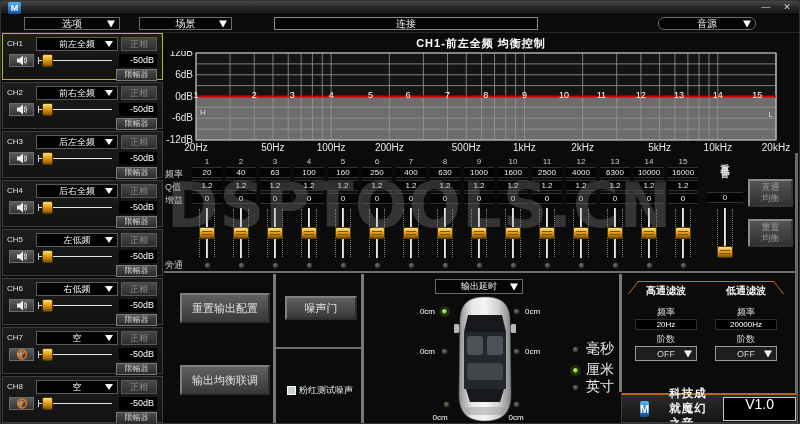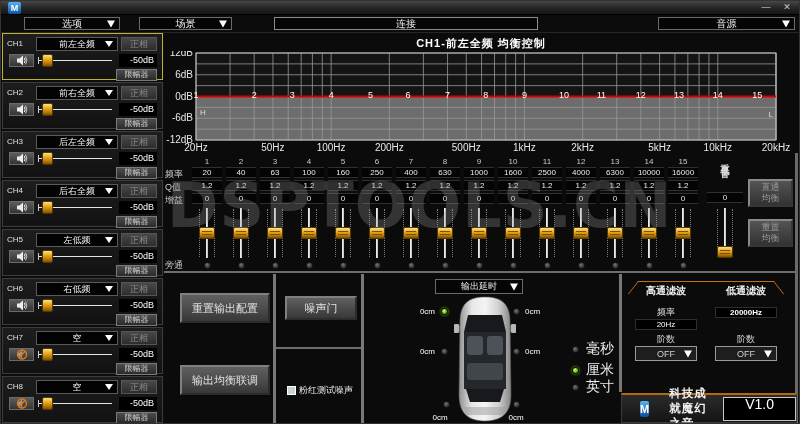--- a/index.html
+++ b/index.html
@@ -22,21 +22,21 @@
   .menubar{position:absolute;left:0;top:14px;width:800px;height:18px;background:#0c0c0c;
     border-bottom:1px solid #262626;}
   .dd{position:absolute;background:#050505;border:1px solid #6a6a6a;color:#f0f0f0;
     font-size:10px;display:flex;align-items:center;justify-content:center;}
   .dd-arr{position:absolute;right:4px;top:50%;transform:translateY(-50%);width:0;height:0;
     border-left:4px solid transparent;border-right:4px solid transparent;border-top:7px solid #fff;}
   #dd-options{left:23px;top:2px;width:96px;height:13px;}
   #dd-scene{left:138px;top:2px;width:93px;height:13px;}
   #connect-box{left:273px;top:2px;width:264px;height:13px;background:#050505;
     border:1px solid #8a8a8a;color:#f0f0f0;font-size:10px;text-align:center;line-height:11px;padding:0;}
-  #dd-source{left:657px;top:2px;width:137px;height:13px;}
+  #dd-source{left:657px;top:2px;width:98px;height:13px;border-radius:6px;}
 
   
   .sidebar{position:absolute;left:0;top:32px;width:163px;height:388px;background:#0d0d0d;}
   .channel{position:relative;height:47px;margin:0 1px 2px 1px;
     background:linear-gradient(#1d1d1d,#121212);border:1px solid #3c3c3c;}
   .channel.selected{border:1px solid #b9b531;}
   .ch-id{position:absolute;left:4px;top:5px;font-size:8px;color:#e0e0e0;}
   .ch-dd{position:absolute;left:33px;top:3px;width:82px;height:14px;background:#030303;
     border:1px solid #5a5a5a;color:#f5f5f5;font-size:9px;text-align:center;line-height:12px;}
   .ch-dd .dd-arr{border-top-width:6px;}
@@ -137,21 +137,21 @@
   .flt-head::before{content:"";position:absolute;top:-3px;bottom:3px;
     border-top:1px solid #c07018;}
   #hpf-head{left:630px;} #lpf-head{left:710px;}
   #hpf-head::before{left:2px;right:-4px;border-left:1px solid #c07018;transform:skewX(-38deg);}
   #lpf-head::before{left:-4px;right:2px;border-right:1px solid #c07018;transform:skewX(38deg);}
   .flt-lab{position:absolute;width:70px;text-align:center;font-size:9px;color:#dcdcdc;}
   .flt-val{position:absolute;width:62px;height:11px;background:#000;border:1px solid #2e2e2e;
     color:#fff;font-size:8px;line-height:9px;text-align:center;}
   .flt-dd{width:62px;height:15px;font-size:9px;background:#1e1e1e;color:#cfcfcf;}
   #hpf-freq-lab{left:630px;top:305px;} #lpf-freq-lab{left:710px;top:305px;}
-  #hpf-freq-val{left:634px;top:318px;} #lpf-freq-val{left:714px;top:306px;font-weight:bold;}
+  #hpf-freq-val{left:634px;top:318px;} #lpf-freq-val{left:714px;top:318px;}
   #hpf-order-lab{left:630px;top:332px;} #lpf-order-lab{left:710px;top:332px;}
   #hpf-order-dd{left:634px;top:345px;} #lpf-order-dd{left:714px;top:345px;}
 
   
   #brand{position:absolute;left:620px;top:392px;width:176px;height:30px;display:flex;
     align-items:center;background:linear-gradient(#2b2b2b,#141414);
     border:1px solid #3a3a3a;border-top:2px solid #b06a10;}
   #brand-logo{width:16px;height:16px;margin-left:18px;border-radius:2px;
     background:linear-gradient(#58b6f4,#0d4d9d);color:#fff;font-weight:bold;font-size:11px;
     text-align:center;line-height:16px;}

